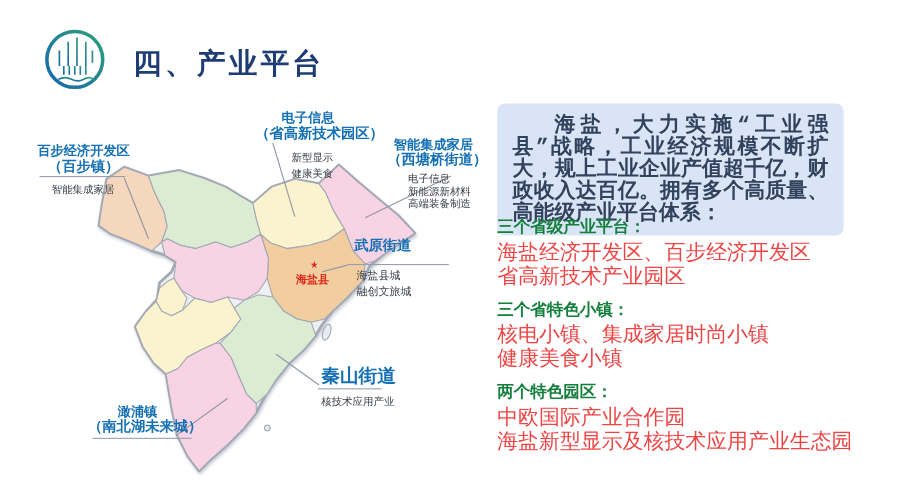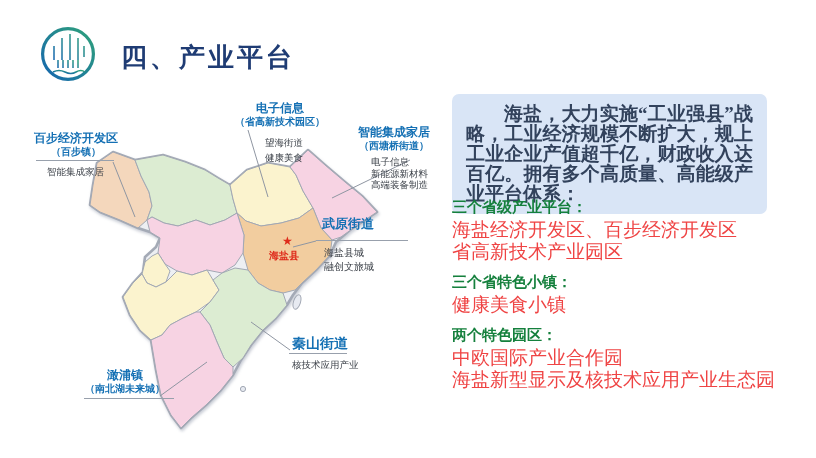--- a/index.html
+++ b/index.html
@@ -1,30 +1,30 @@
 <!DOCTYPE html>
 <html><head>
 <meta charset="utf-8">
 <style>
   html,body{margin:0;padding:0;background:#fff;}
   .slide{position:relative;width:792px;height:458px;background:#fff;overflow:hidden;
-         font-family:Liberation Serif, serif;}
+         font-family:Liberation Mono, monospace;}
 
   
   .logo{position:absolute;left:40px;top:26px;width:56px;height:56px;}
   .slide-title{position:absolute;left:121px;top:40px;font-size:26px;font-weight:bold;
                color:#1F3C74;letter-spacing:3px;white-space:nowrap;}
 
   
   .map-svg{position:absolute;left:0;top:90px;width:460px;height:368px;}
   .map-shadow{filter:drop-shadow(1.5px 2px 1.5px rgba(110,120,145,.38));}
 
   .mlabel{position:absolute;color:#1470B4;font-weight:bold;text-align:center;
           font-size:12px;line-height:14px;white-space:nowrap;}
-  .mlabel .alias{font-size:10px;display:block;}
+  .mlabel .alias{font-size:13px;display:block;}
   .mline{position:absolute;height:1px;background:#98A0AC;}
   .mfeat{position:absolute;color:#3B4048;font-size:9.5px;line-height:15px;white-space:nowrap;}
   .mfeat.tight{line-height:11.5px;}
   .seat-star{position:absolute;left:282px;top:235px;color:#DE2A1A;font-size:12px;line-height:12px;}
   .seat-label{position:absolute;left:263px;top:251px;width:42px;text-align:center;
               color:#DE2A1A;font-size:10px;font-weight:bold;line-height:10px;}
 
   
   .intro-box{position:absolute;left:452px;top:94px;width:287px;padding:10px 14px;
              background:#D9E5F6;border-radius:7px;font-size:19px;font-weight:bold;
@@ -92,42 +92,42 @@
     <span class="alias">（百步镇）</span>
   </div>
   <div class="mline" style="left:36px;top:160px;width:78px;"></div>
   <div class="mfeat" style="left:47px;top:165px;">智能集成家居</div>
 
   <div class="mlabel" style="left:232px;top:101px;width:96px;">
     <span>电子信息</span>
     <span class="alias">（省高新技术园区）</span>
   </div>
   <div class="mfeat" style="left:265px;top:136px;">
-    <div>望海街道</div>
+    <div>新型显示</div>
     <div>健康美食</div>
   </div>
 
   <div class="mlabel" style="left:352px;top:125px;width:84px;">
     <span>智能集成家居</span>
     <span class="alias">（西塘桥街道）</span>
   </div>
   <div class="mfeat tight" style="left:371px;top:157px;">
     <div>电子信息</div>
     <div>新能源新材料</div>
     <div>高端装备制造</div>
   </div>
 
   <div class="mlabel" style="left:322px;top:217px;font-size:13px;">武原街道</div>
   <div class="mline" style="left:316px;top:240px;width:92px;"></div>
   <div class="mfeat" style="left:324px;top:246px;font-size:10px;line-height:14px;">
     <div>海盐县城</div>
     <div>融创文旅城</div>
   </div>
 
-  <div class="mlabel" style="left:292px;top:337px;font-size:14px;">秦山街道</div>
+  <div class="mlabel" style="left:292px;top:337px;font-size:17px;">秦山街道</div>
   <div class="mline" style="left:289px;top:353px;width:58px;"></div>
   <div class="mfeat" style="left:292px;top:358px;">核技术应用产业</div>
 
   <div class="mlabel" style="left:80px;top:368px;width:90px;">
     <span>澉浦镇</span>
     <span class="alias">（南北湖未来城）</span>
   </div>
   <div class="mline" style="left:84px;top:398px;width:90px;"></div>
 
   <div class="seat-star">★</div>
@@ -136,20 +136,21 @@
   <div class="intro-box">海盐，大力实施“工业强县”战略，工业经济规模不断扩大，规上工业企业产值超千亿，财政收入达百亿。拥有多个高质量、高能级产业平台体系：</div>
 
   <div class="rp-sections">
     <div class="rp-section">
       <div class="rp-heading">三个省级产业平台：</div>
       <div class="rp-item">海盐经济开发区、百步经济开发区</div>
       <div class="rp-item">省高新技术产业园区</div>
     </div>
     <div class="rp-section">
       <div class="rp-heading">三个省特色小镇：</div>
+      <div class="rp-item">核电小镇、集成家居时尚小镇</div>
       <div class="rp-item">健康美食小镇</div>
     </div>
     <div class="rp-section">
       <div class="rp-heading">两个特色园区：</div>
       <div class="rp-item">中欧国际产业合作园</div>
       <div class="rp-item">海盐新型显示及核技术应用产业生态园</div>
     </div>
   </div>
 
 </div>

